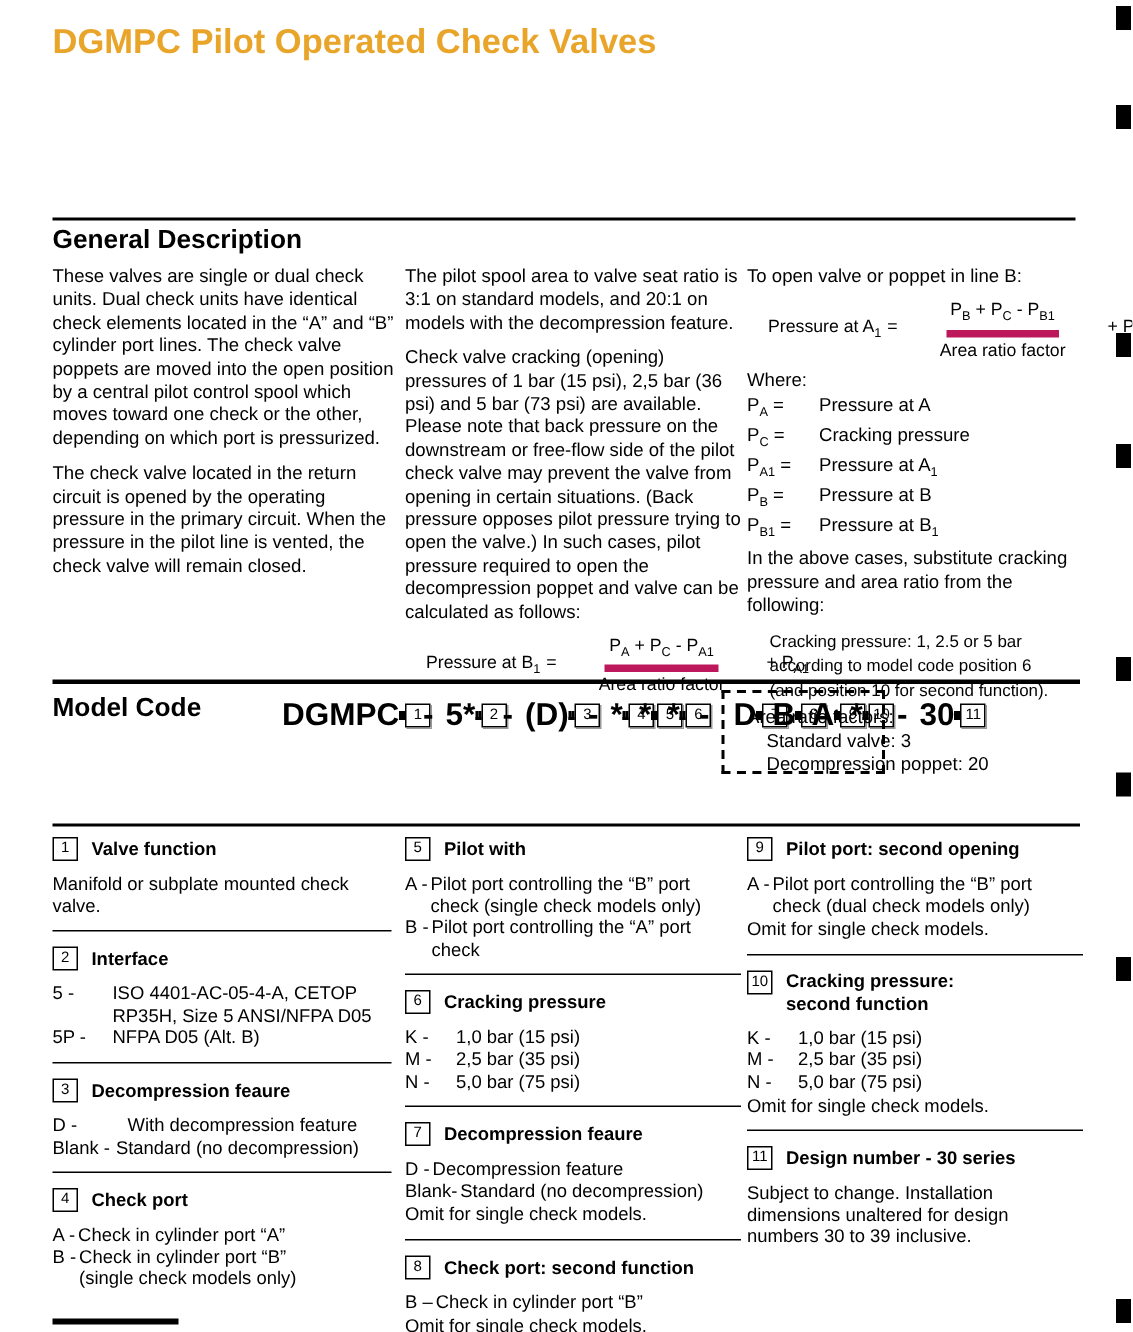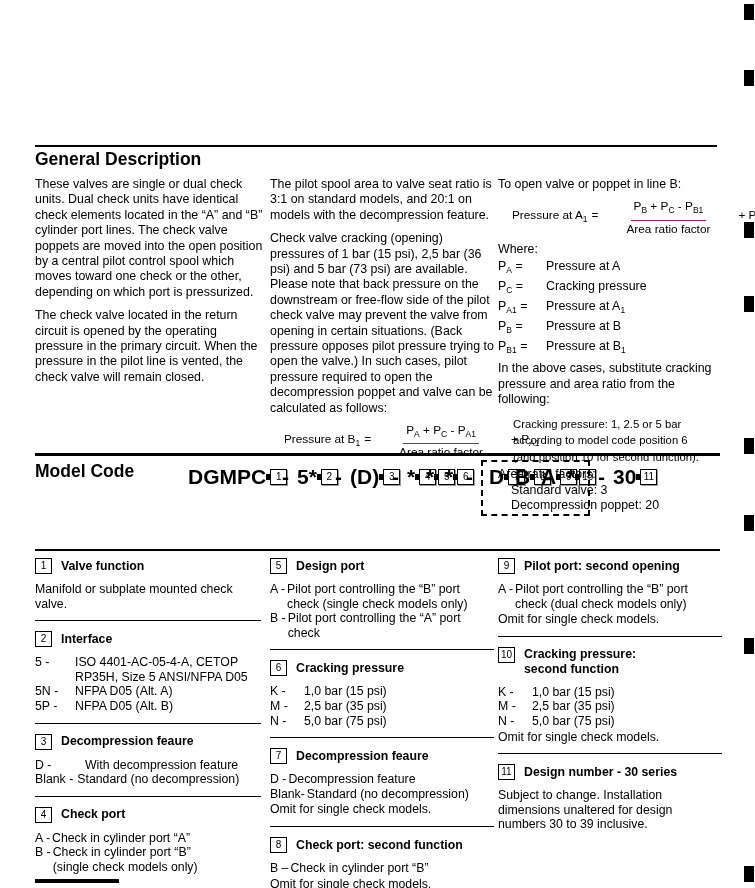--- a/index.html
+++ b/index.html
@@ -18,21 +18,21 @@
   .col{position:absolute;top:177px;font-size:12.4px;line-height:15.4px;}
   .col1{left:35px;width:228px;}
   .col2{left:270px;width:228px;}
   .col3{left:498px;width:226px;}
   .col p{margin:0 0 8px 0;}
   sub{font-size:8.5px;}
   .formula{display:flex;align-items:center;font-size:11.8px;line-height:13px;
            margin:6px 0 10px 14px;white-space:nowrap;gap:23px;}
   .feq{margin:0 3px 0 4px;}
   .frac{display:inline-flex;flex-direction:column;align-items:center;margin:0 2px;}
-  .fnum{border-bottom:1px solid #be185d;padding:0 3px 2px 3px;}
+  .fnum{border-bottom:5px solid #be185d;padding:0 3px 2px 3px;}
   .fden{padding-top:2px;}
   .ftail{margin-left:3px;}
   .where{margin-top:2px;}
   .where-row{display:flex;line-height:15.6px;}
   .wsym{width:48px;flex:0 0 48px;}
   .smallnotes{font-size:11.3px;line-height:16.5px;margin:2px 0 2px 15px;}
   .indented{margin-left:13px;}
   
   .mc-block{position:absolute;left:188px;top:464px;}
   .mc-row{display:flex;align-items:flex-start;column-gap:6px;}
@@ -69,20 +69,21 @@
   .k46{min-width:46px;}
   .v{white-space:pre-line;}
   .note-line{margin-top:1px;}
   .sec-body p{margin:0;}
 </style>
 </head>
 <body>
 
 <div class="page">
 
+  <div class="title">DGMPC Pilot Operated Check Valves</div>
 
   <div class="edgemark" style="top:4px"></div>
   <div class="edgemark" style="top:70px"></div>
   <div class="edgemark" style="top:222px"></div>
   <div class="edgemark" style="top:296px"></div>
   <div class="edgemark" style="top:438px"></div>
   <div class="edgemark" style="top:515px"></div>
   <div class="edgemark" style="top:638px"></div>
   <div class="edgemark" style="top:866px"></div>
 
@@ -250,24 +251,20 @@
         <span class="numbox">2</span>
         <span class="sec-title">Interface</span>
       </div>
       <div class="sec-body">
         <div class="kv">
             <span class="k k36">5 -</span>
             <span class="v">ISO 4401-AC-05-4-A, CETOP
 RP35H, Size 5 ANSI/NFPA D05</span>
           </div>
         <div class="kv">
-            <span class="k k36">5N -</span>
-            <span class="v">NFPA D05 (Alt. A)</span>
-          </div>
-        <div class="kv">
             <span class="k k36">5P -</span>
             <span class="v">NFPA D05 (Alt. B)</span>
           </div>
       </div>
     </div>
     <div class="sec">
       <div class="sec-h">
         <span class="numbox">3</span>
         <span class="sec-title">Decompression feaure</span>
       </div>
@@ -298,21 +295,21 @@
 (single check models only)</span>
           </div>
       </div>
     </div>
   </div>
 
   <div class="bcol bcol2">
     <div class="sec">
       <div class="sec-h">
         <span class="numbox">5</span>
-        <span class="sec-title">Design port</span>
+        <span class="sec-title">Pilot with</span>
       </div>
       <div class="sec-body">
         <div class="kv">
             <span class="k k18">A -</span>
             <span class="v">Pilot port controlling the “B” port
 check (single check models only)</span>
           </div>
         <div class="kv">
             <span class="k k18">B -</span>
             <span class="v">Pilot port controlling the “A” port check</span>

